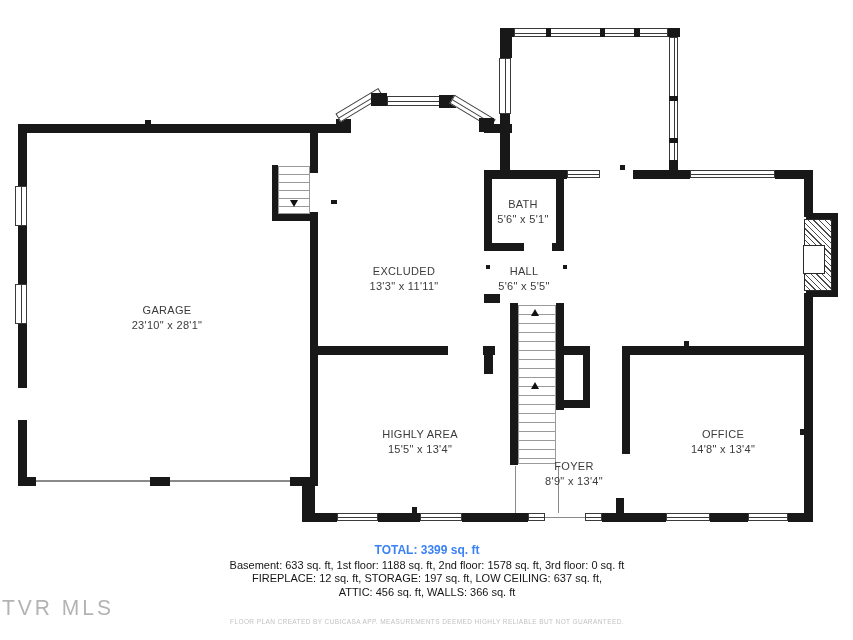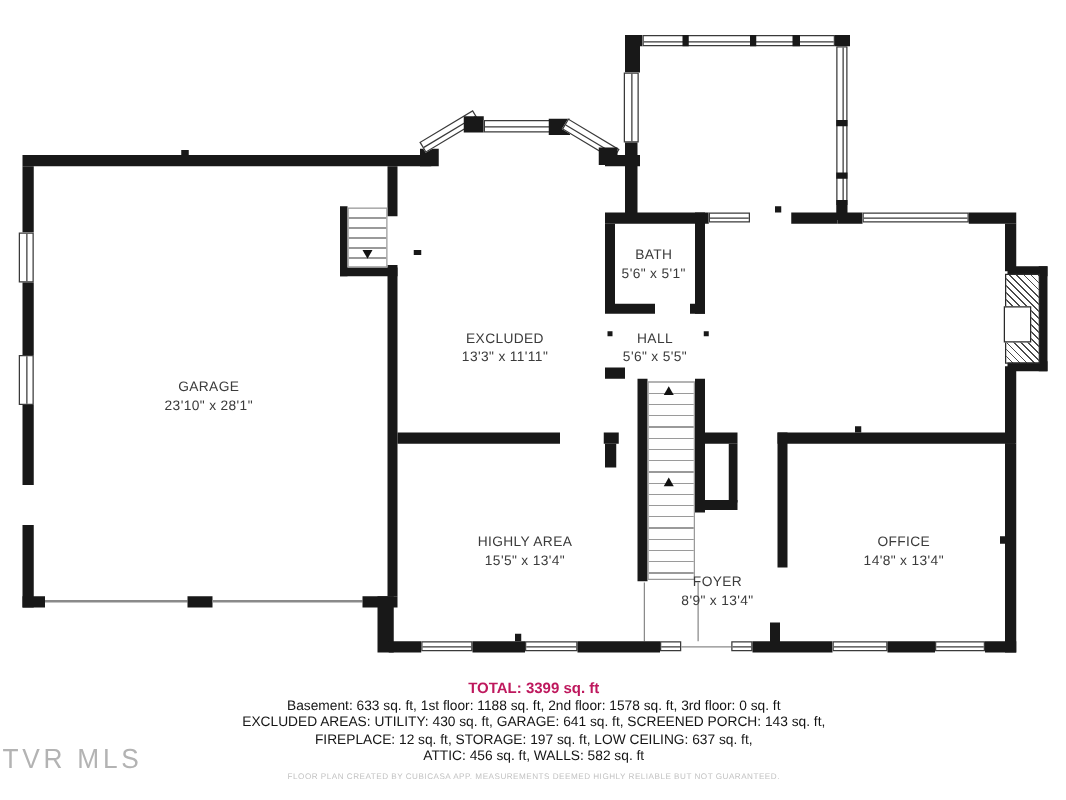--- a/index.html
+++ b/index.html
@@ -20,21 +20,21 @@
          background:repeating-linear-gradient(45deg,#fff 0,#fff 3px,#4a4a4a 3px,#4a4a4a 4px);}
   .fpinner{position:absolute;background:#fff;border:1px solid #2a2a2a;box-sizing:border-box;}
   .arr-up{position:absolute;width:0;height:0;border-left:4px solid transparent;
           border-right:4px solid transparent;border-bottom:7px solid #111;}
   .arr-down{position:absolute;width:0;height:0;border-left:4px solid transparent;
           border-right:4px solid transparent;border-top:7px solid #111;}
   .room-label{position:absolute;transform:translateX(-50%);text-align:center;font-size:11px;
           line-height:15px;letter-spacing:.3px;color:#3b3b3b;white-space:nowrap;}
   .summary{position:absolute;left:427px;top:544px;transform:translateX(-50%);text-align:center;
           font-size:11px;line-height:13.5px;color:#151515;white-space:nowrap;}
-  .summary .total{font-weight:bold;font-size:12px;margin-bottom:1px;color:#be185d;}
+  .summary .total{font-weight:bold;font-size:12px;margin-bottom:1px;color:#3b82f6;}
   .watermark{position:absolute;left:2px;top:596px;font-size:21px;letter-spacing:3px;
           color:#b3b3b3;transform:scaleY(1.05);}
   .disclaimer{position:absolute;left:427px;top:618px;transform:translateX(-50%);font-size:6.5px;
           letter-spacing:.4px;color:#c2c2c2;white-space:nowrap;}
 </style>
 </head>
 <body>
 
 <div class="plan">
 
@@ -172,21 +172,20 @@
     <div>14'8" x 13'4"</div>
   </div>
   <div class="room-label" style="left:574px;top:459px">
     <div>FOYER</div>
     <div>8'9" x 13'4"</div>
   </div>
 
   <div class="summary">
     <div class="total">TOTAL: 3399 sq. ft</div>
     <div>Basement: 633 sq. ft, 1st floor: 1188 sq. ft, 2nd floor: 1578 sq. ft, 3rd floor: 0 sq. ft</div>
-    <div>EXCLUDED AREAS: UTILITY: 430 sq. ft, GARAGE: 641 sq. ft, SCREENED PORCH: 143 sq. ft,</div>
     <div>FIREPLACE: 12 sq. ft, STORAGE: 197 sq. ft, LOW CEILING: 637 sq. ft,</div>
-    <div>ATTIC: 456 sq. ft, WALLS: 582 sq. ft</div>
+    <div>ATTIC: 456 sq. ft, WALLS: 366 sq. ft</div>
   </div>
 
   <div class="watermark">TVR MLS</div>
   <div class="disclaimer">FLOOR PLAN CREATED BY CUBICASA APP. MEASUREMENTS DEEMED HIGHLY RELIABLE BUT NOT GUARANTEED.</div>
 
 </div>
 
 </body></html>

